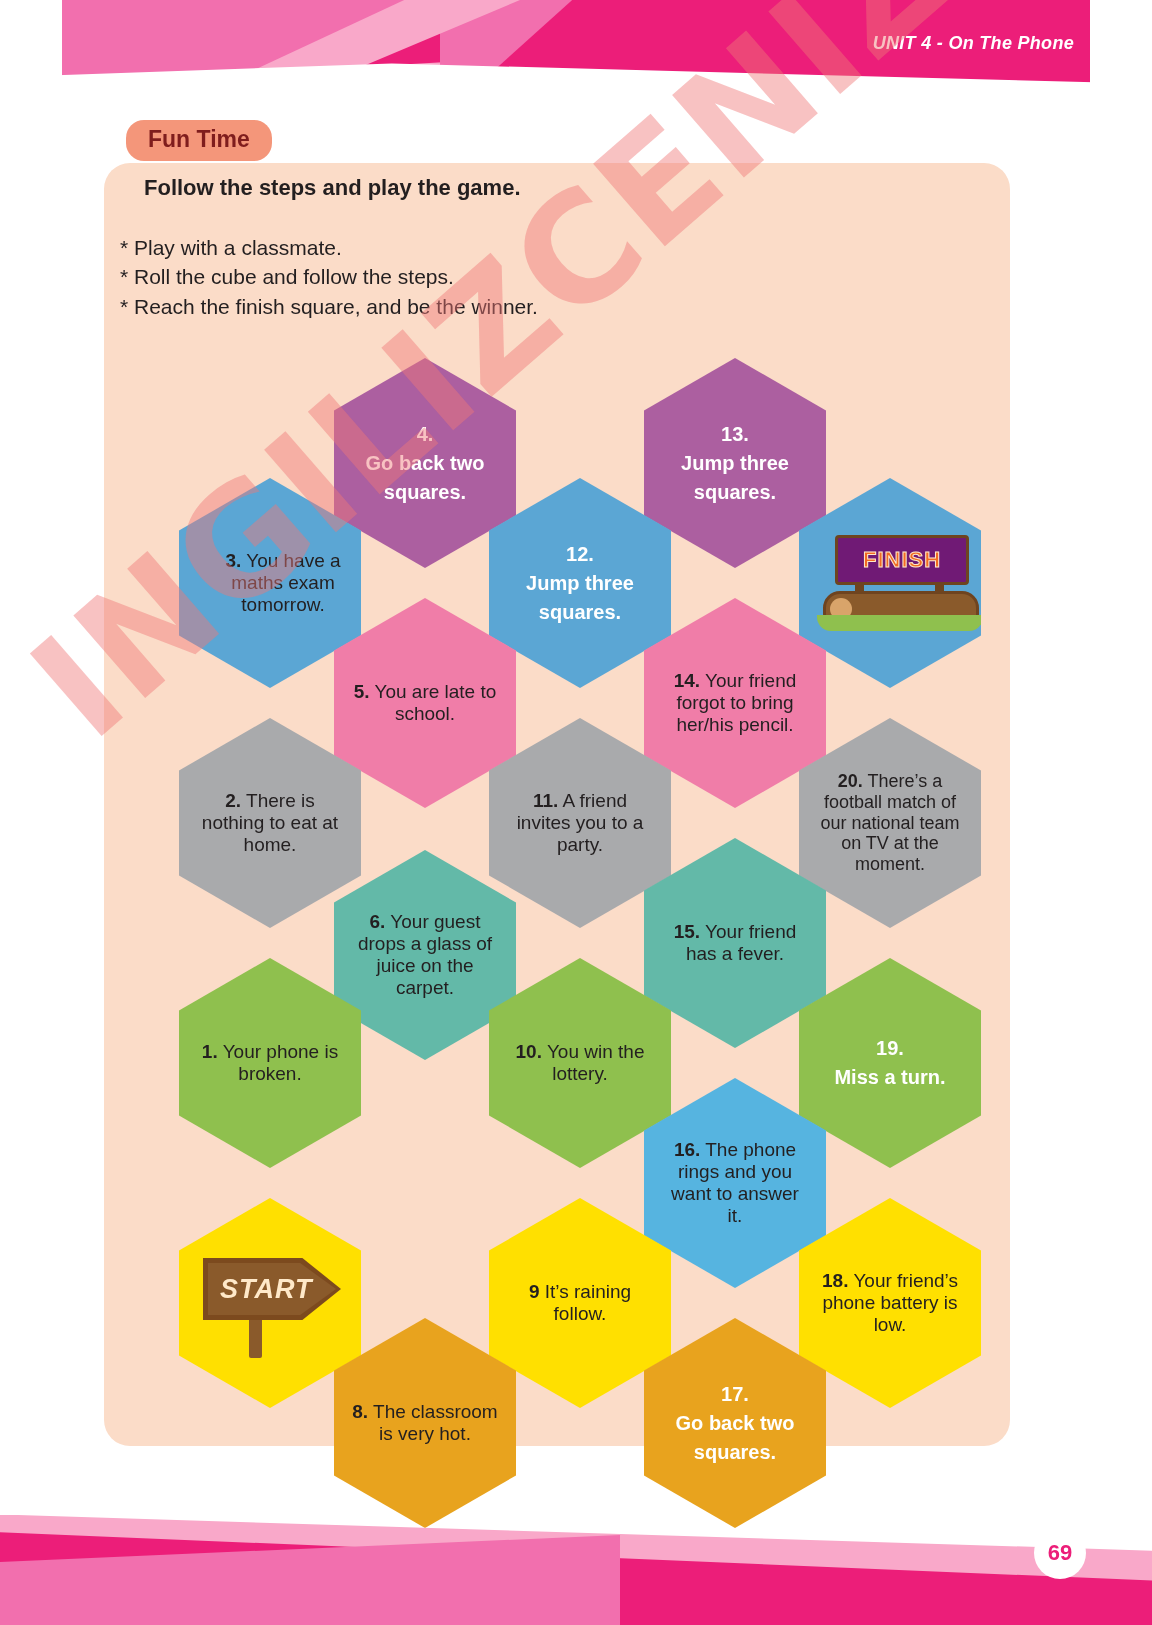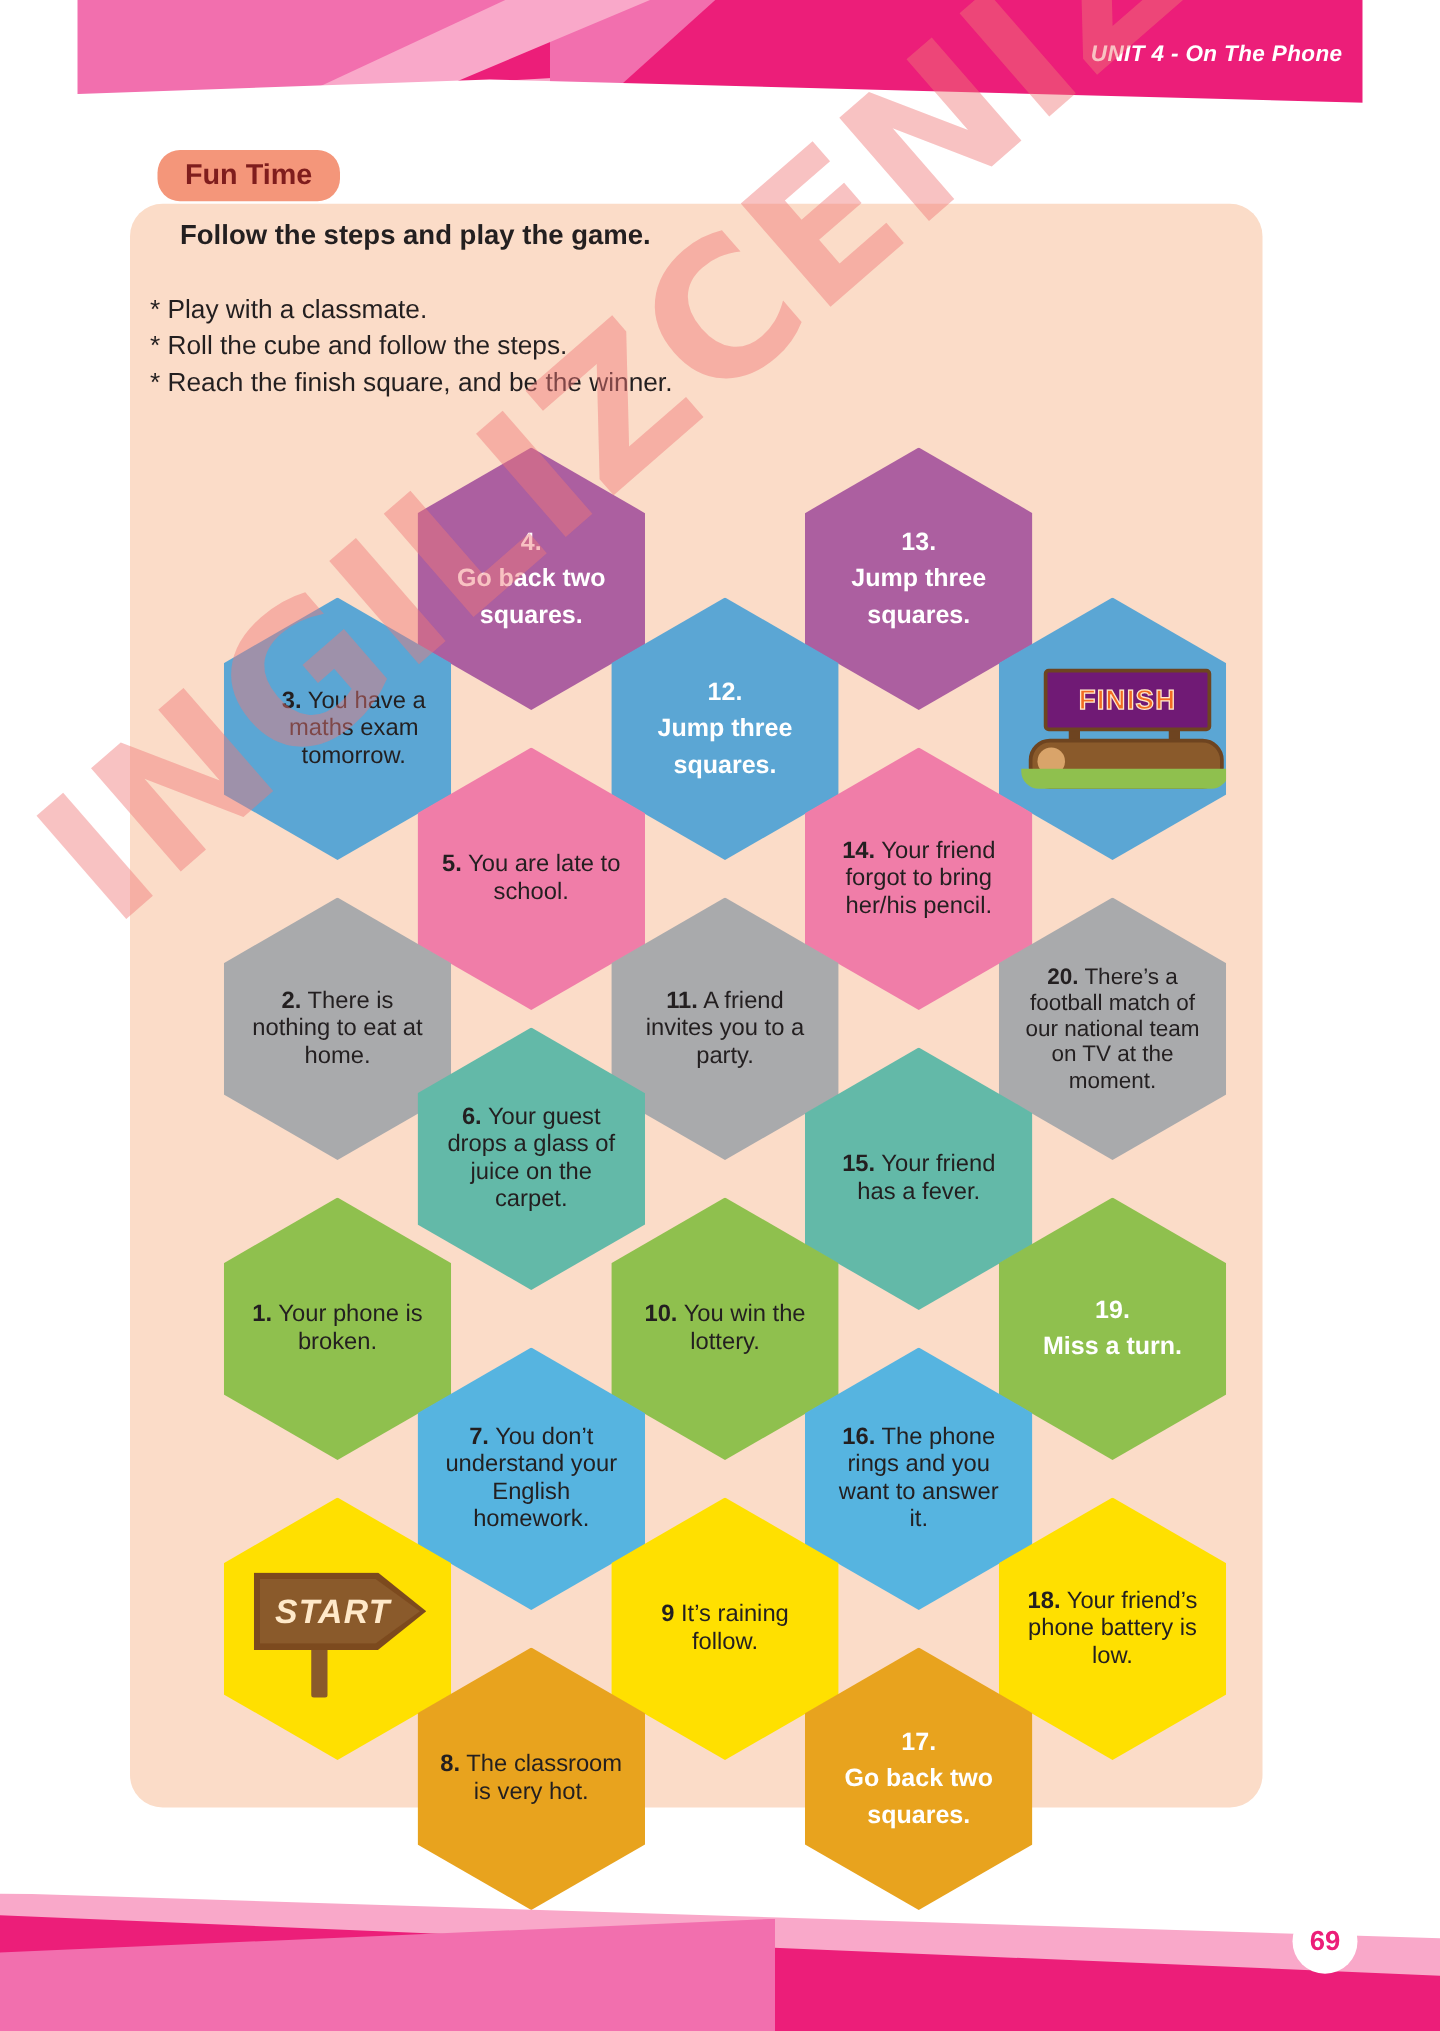--- a/index.html
+++ b/index.html
@@ -233,21 +233,21 @@
     </div>
     <div class="hex c-grey" style="left:325px;top:360px;">
       <span><b class="num">11.</b>
       <i style="font-style:normal">A friend invites you to a party.</i></span>
     </div>
     <div class="hex c-grey" style="left:635px;top:360px;">
       <span style="font-size:18px"><b class="num">20.</b>
       <i style="font-style:normal">There’s a football match of our national team on TV at the moment.</i></span>
     </div>
 
-    <div class="hex c-teal" style="left:170px;top:464px;">
+    <div class="hex c-teal" style="left:170px;top:492px;">
       <span><b class="num">6.</b>
       <i style="font-style:normal">Your guest drops a glass of juice on the carpet.</i></span>
     </div>
     <div class="hex c-teal" style="left:480px;top:480px;">
       <span><b class="num">15.</b>
       <i style="font-style:normal">Your friend has a fever.</i></span>
     </div>
 
     <div class="hex c-green" style="left:15px;top:600px;">
       <span><b class="num">1.</b>
@@ -255,24 +255,20 @@
     </div>
     <div class="hex c-green" style="left:325px;top:600px;">
       <span><b class="num">10.</b>
       <i style="font-style:normal">You win the lottery.</i></span>
     </div>
     <div class="hex big c-green" style="left:635px;top:600px;">
       <span><b class="num">19.</b><br>
       <i style="font-style:normal">Miss a turn.</i></span>
     </div>
 
-    <div class="hex c-lblue" style="left:170px;top:720px;">
-      <span><b class="num">7.</b>
-      <i style="font-style:normal">You don’t understand your English homework.</i></span>
-    </div>
     <div class="hex c-lblue" style="left:480px;top:720px;">
       <span><b class="num">16.</b>
       <i style="font-style:normal">The phone rings and you want to answer it.</i></span>
     </div>
 
     <div class="hex c-yellow" style="left:15px;top:840px;">
       <div class="start-sign">
         <div class="post"></div>
         <div class="arrow"></div>
         <div class="arrow-in">

